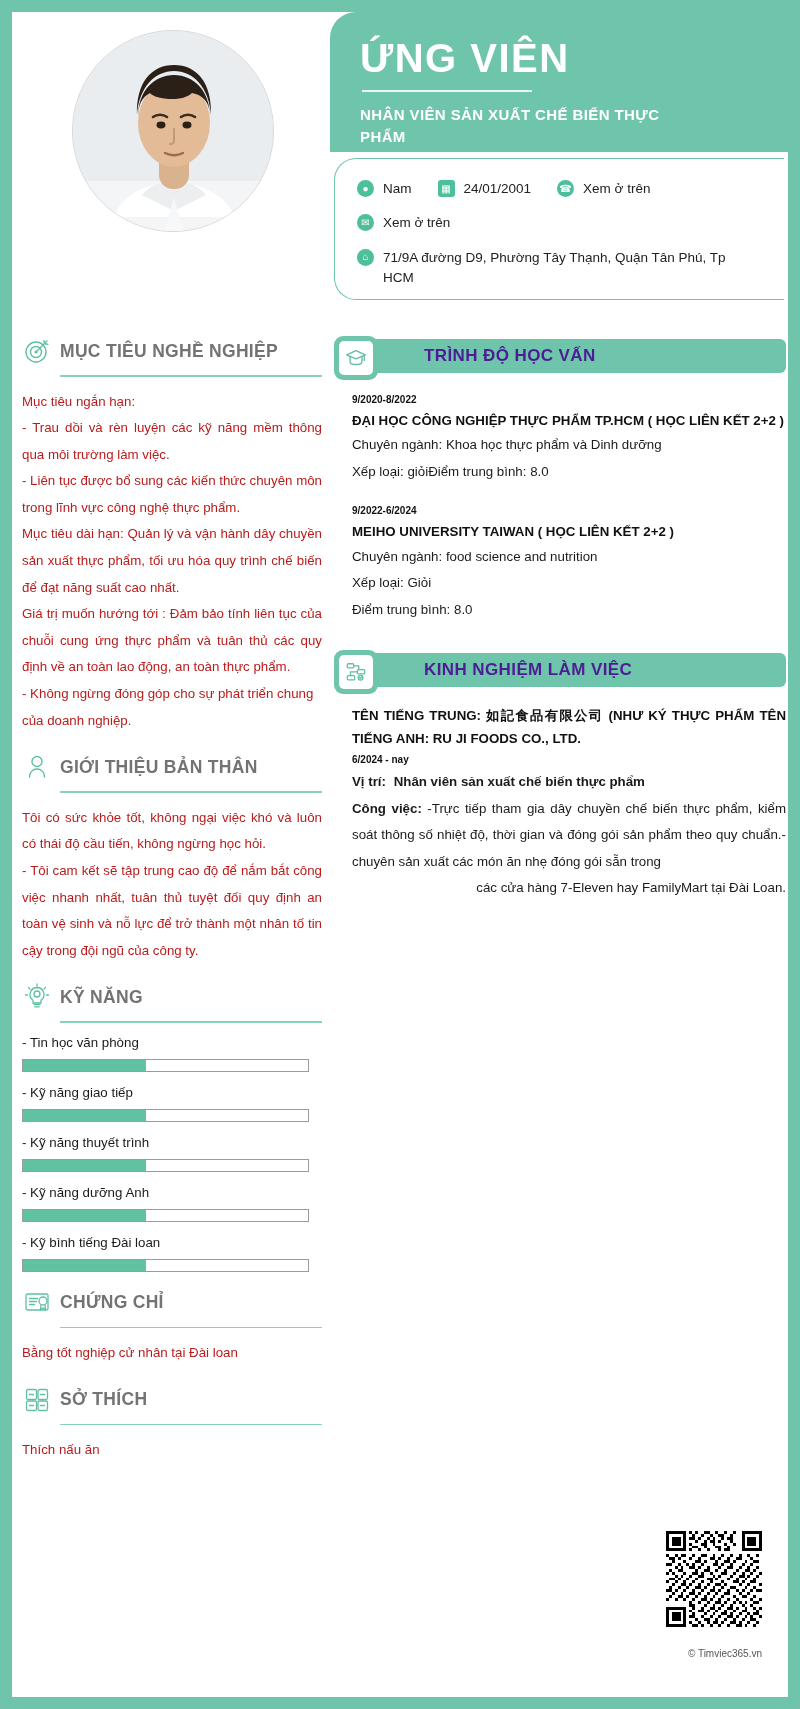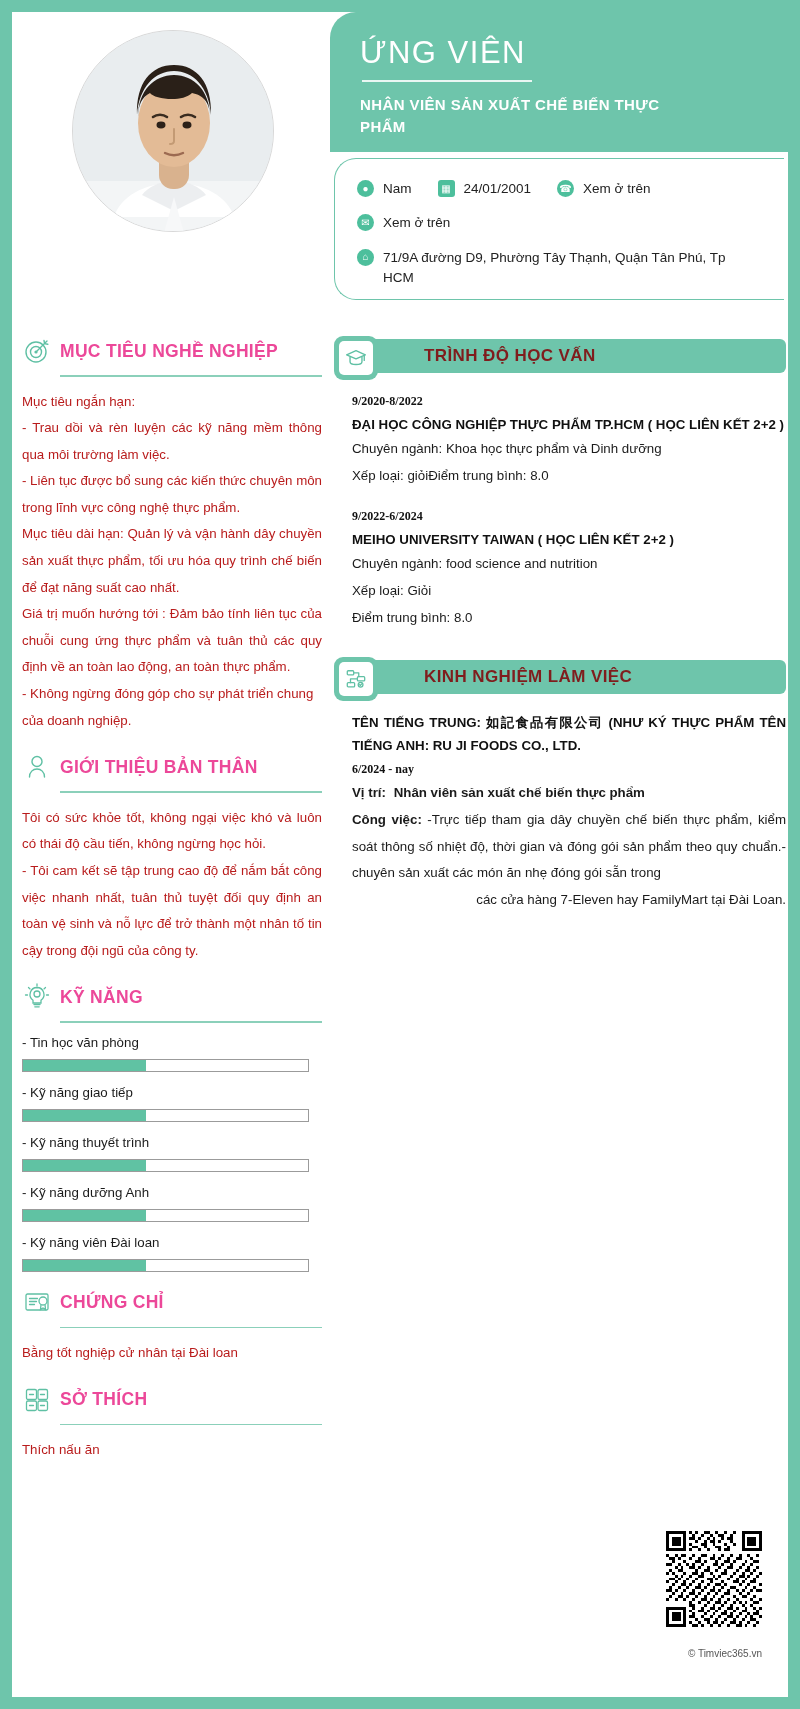--- a/index.html
+++ b/index.html
@@ -38,22 +38,22 @@
   .header {
     position: absolute;
     left: 330px; top: 12px;
     width: 458px; height: 140px;
     background: #6ec5ab;
     border-top-left-radius: 26px;
   }
   .header-inner { padding: 24px 26px 0 30px; }
   .cand-name {
     color: #ffffff;
-    font-size: 31px;
-    font-weight: normal;
+    font-size: 40px;
+    font-weight: bold;
     letter-spacing: 1.5px;
     line-height: 1.1;
   }
   .name-rule {
     width: 170px; height: 2px; background: rgba(255,255,255,.85);
     margin: 10px 0 12px 2px;
   }
   .cand-role {
     color: #ffffff;
     font-size: 15px;
@@ -107,21 +107,21 @@
   .col-right {
     position: absolute; left: 334px; top: 336px; width: 452px;
   }
 
   
   .lsec { margin-bottom: 16px; }
   .lsec-head { display: flex; align-items: center; margin-bottom: 9px; }
   .lsec-ico { width: 30px; height: 30px; flex: 0 0 auto; margin-right: 8px; color: #5fc0a4; }
   .lsec-ico svg { display:block; width:30px; height:30px; }
   .lsec-title {
-    color: #ec4899; font-size: 17.5px; font-weight: bold; letter-spacing: .3px;
+    color: #737373; font-size: 17.5px; font-weight: bold; letter-spacing: .3px;
     white-space: nowrap;
   }
   .lsec-rule { height: 1.5px; background: #8bd0ba; margin: 3px 0 12px 38px; }
 
   .body-txt {
     font-size: 13.3px; color: #b91c1c; line-height: 2.0; text-align: justify;
   }
   .body-txt.nojust { text-align: left; }
 
   
@@ -135,37 +135,37 @@
   
   .rsec { margin-bottom: 14px; }
   .rsec-head { position: relative; height: 40px; margin-bottom: 14px; }
   .rsec-bar {
     position: absolute; left: 18px; top: 3px;
     width: 434px; height: 34px; background: #6ec5ab;
     border-radius: 6px;
     display: flex; align-items: center;
   }
   .rsec-title {
-    color: #7f1d1d; font-size: 17px; font-weight: bold;
+    color: #4c1d95; font-size: 17px; font-weight: bold;
     letter-spacing: .4px; margin-left: 72px;
   }
   .rsec-badge {
     position: absolute; left: 0; top: 0;
     width: 44px; height: 44px; border-radius: 9px;
     background: #6ec5ab;
     display: flex; align-items: center; justify-content: center;
   }
   .rsec-badge-in {
     width: 34px; height: 34px; border-radius: 5px; background: #ffffff;
     display: flex; align-items: center; justify-content: center; color: #5fc0a4;
   }
   .rsec-badge-in svg { display: block; width: 22px; height: 22px; }
 
   .entry { margin-bottom: 16px; padding-left: 18px; }
-  .e-date { font-size: 12px; font-weight: bold; color: #111; line-height: 1.9; font-family: Liberation Serif, serif; }
+  .e-date { font-size: 10px; font-weight: bold; color: #111; line-height: 1.9; }
   .e-title { font-size: 13.3px; font-weight: bold; color: #111; line-height: 1.75; text-align: justify; }
   .e-line { font-size: 13.3px; color: #1b1b1b; line-height: 2.0; }
   .e-para { font-size: 13.3px; color: #1b1b1b; line-height: 2.0; text-align: justify; }
   .e-para b { font-weight: bold; }
   .e-para.nojust { text-align: right; }
 
   
   .qr {
     position: absolute; right: 38px; bottom: 82px;
     width: 96px; height: 96px;
@@ -313,21 +313,21 @@
             <div class="bar-fill" style="width: 43%;"></div>
           </div>
       </div>
       <div class="skill">
         <div class="skill-label">- Kỹ năng dưỡng Anh</div>
         <div class="bar">
             <div class="bar-fill" style="width: 43%;"></div>
           </div>
       </div>
       <div class="skill">
-        <div class="skill-label">- Kỹ năng viên Đài loan</div>
+        <div class="skill-label">- Kỹ bình tiếng Đài loan</div>
         <div class="bar">
             <div class="bar-fill" style="width: 43%;"></div>
           </div>
       </div>
     </div>
 
     <div class="lsec" style="margin-top:16px;">
       <div class="lsec-head">
         <span class="lsec-ico">
           <svg viewBox="0 0 30 30" fill="none" stroke="currentColor" stroke-width="1.3">

